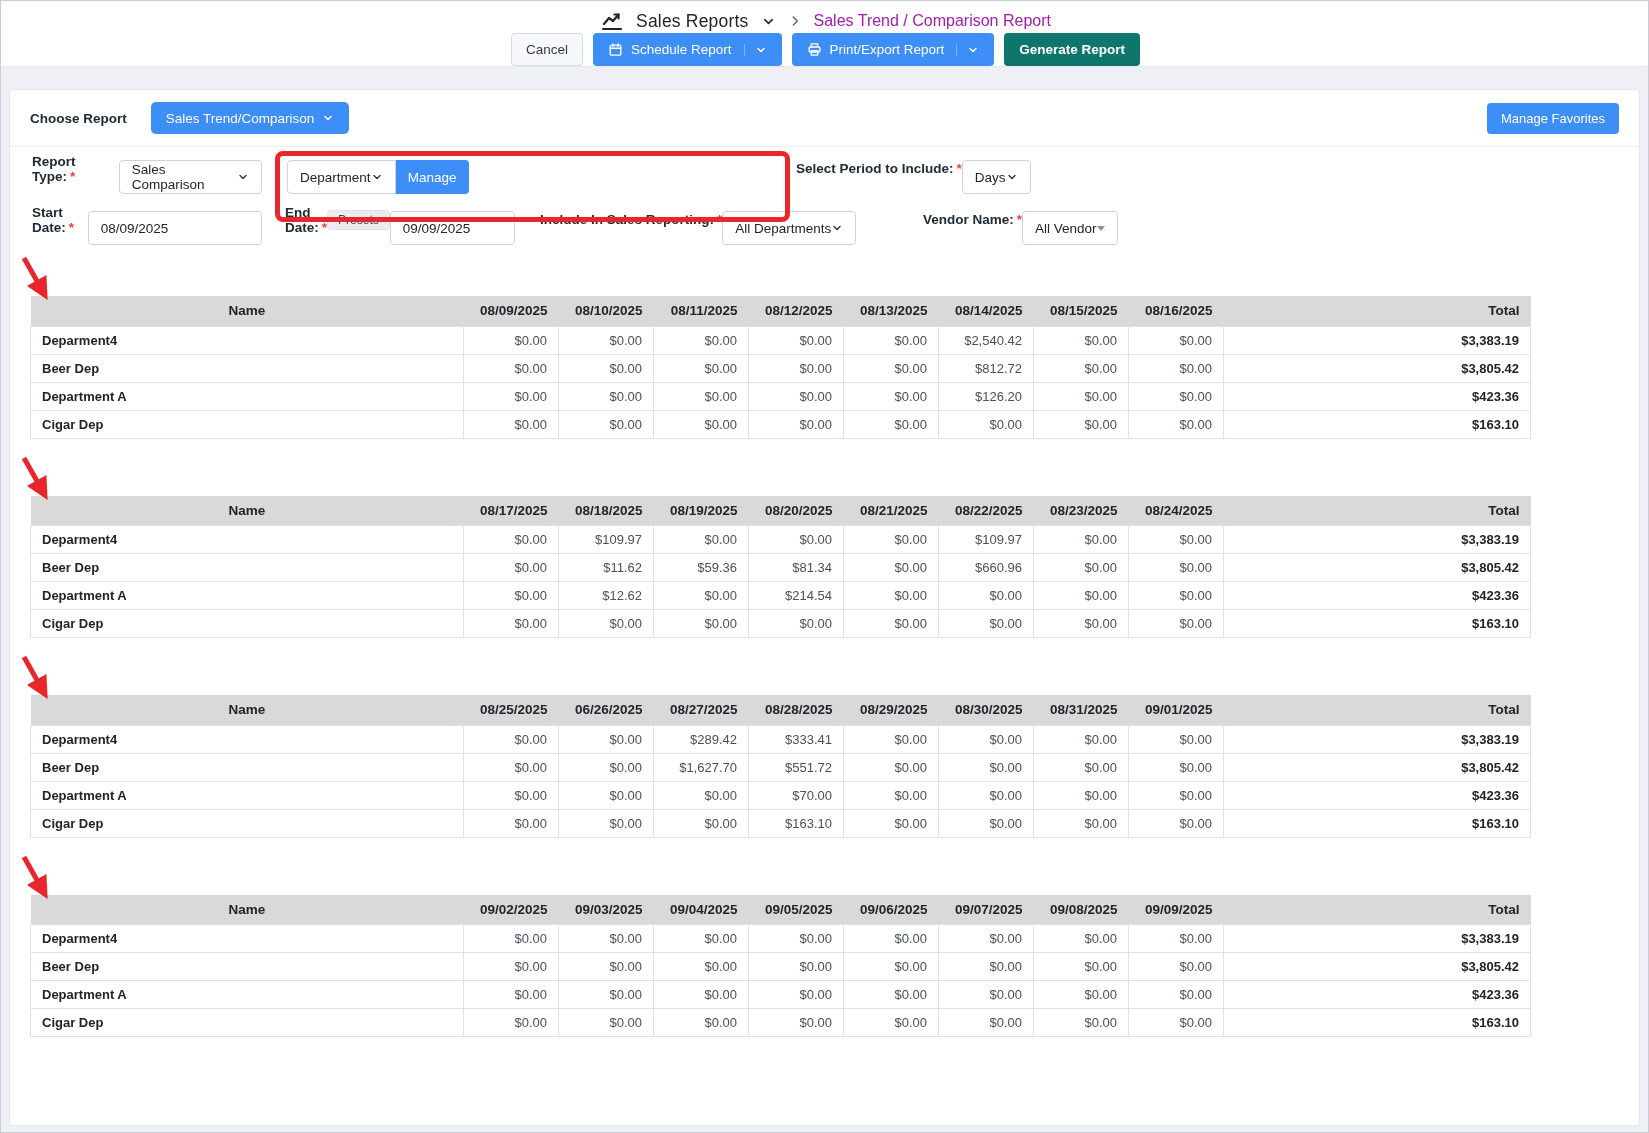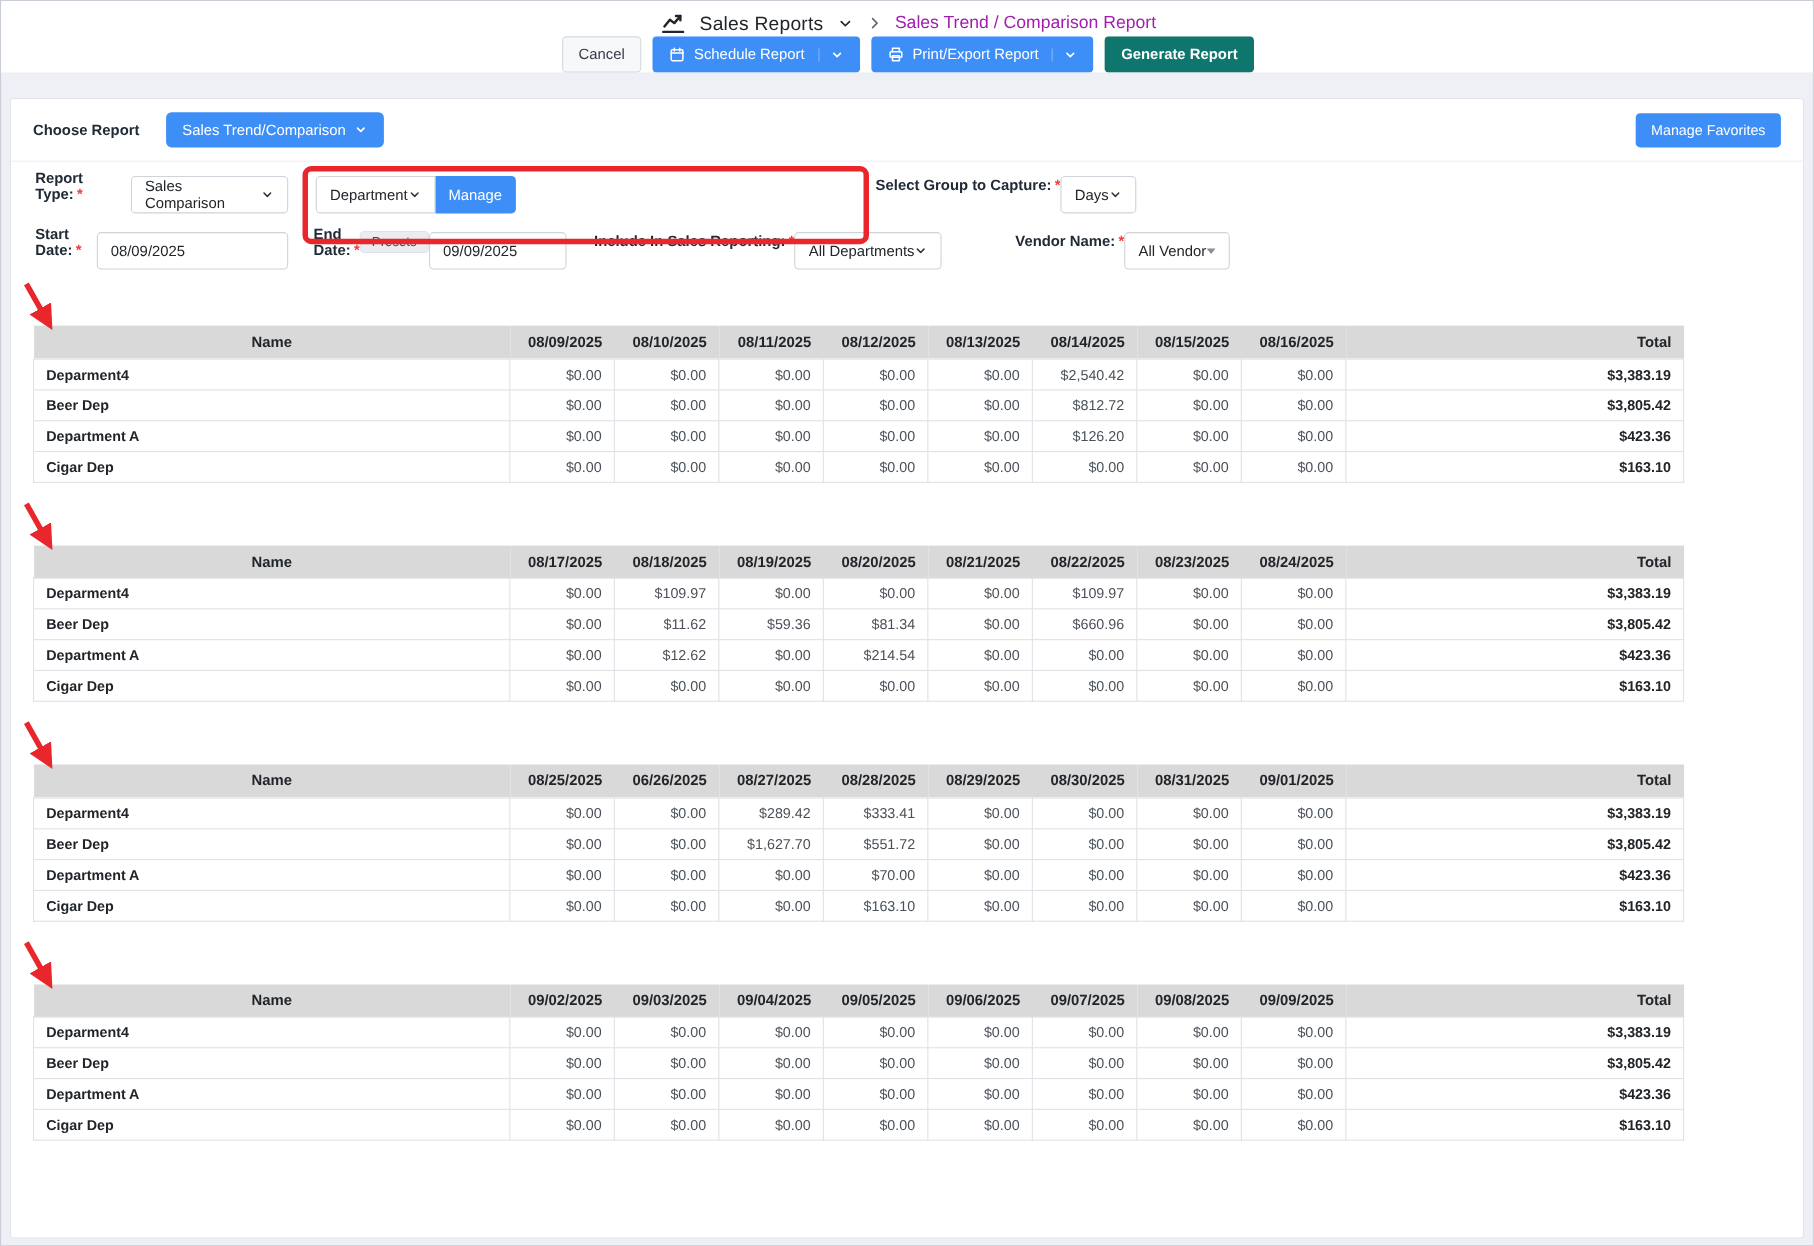--- a/index.html
+++ b/index.html
@@ -184,21 +184,21 @@
                     <path d="M6 9l6 6 6-6"></path>
                   </svg>
                 </span>
             </div>
             <button class="manage-btn">Manage</button>
           </div>
         </div>
 
         <div class="field f-period">
           <div class="field-label">
-              <span><span>Select Group to Capture:</span><span class="req">*</span></span>
+              <span><span>Select Period to Include:</span><span class="req">*</span></span>
             </div>
           <div class="control selectbox">
             <span>Days</span>
             <span class="sel-chev">
                 <svg width="12" height="12" viewBox="0 0 24 24" fill="none" stroke="#333" stroke-width="2.8" stroke-linecap="round" stroke-linejoin="round">
                   <path d="M6 9l6 6 6-6"></path>
                 </svg>
               </span>
           </div>
         </div>

